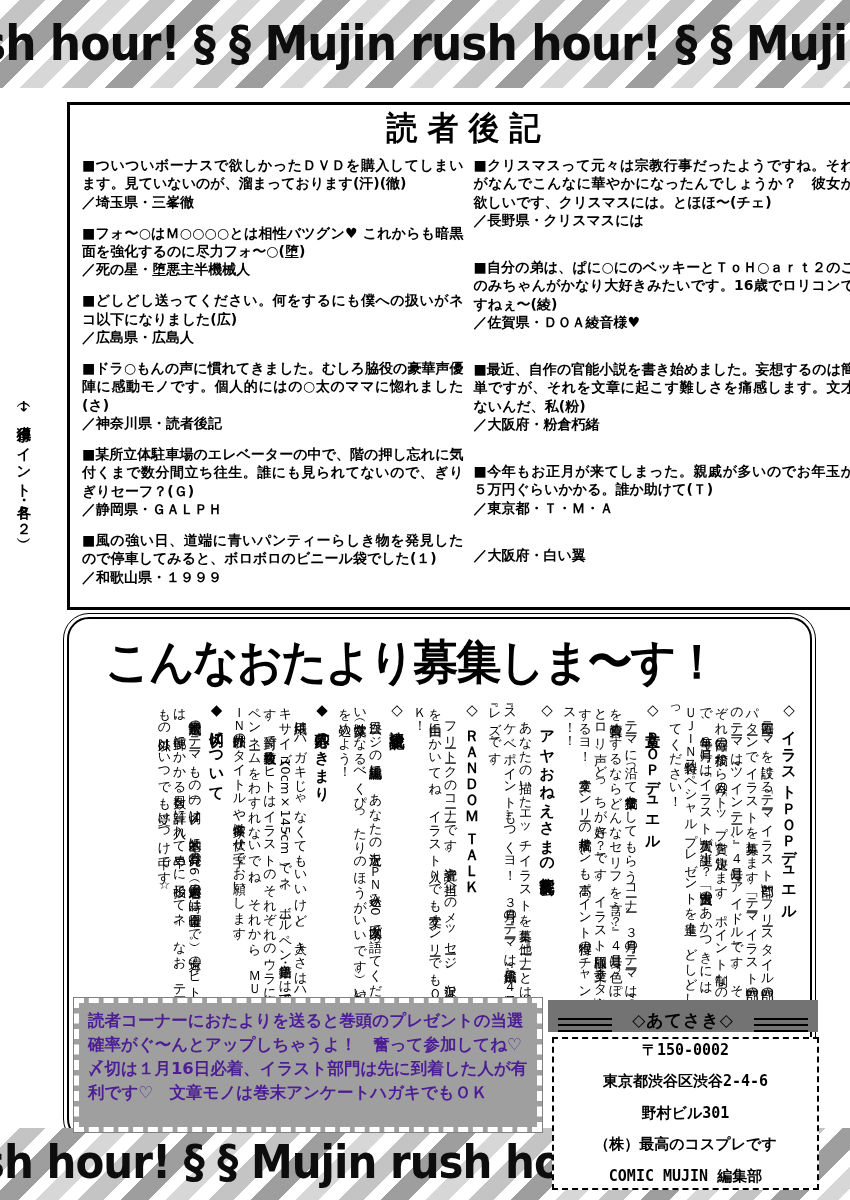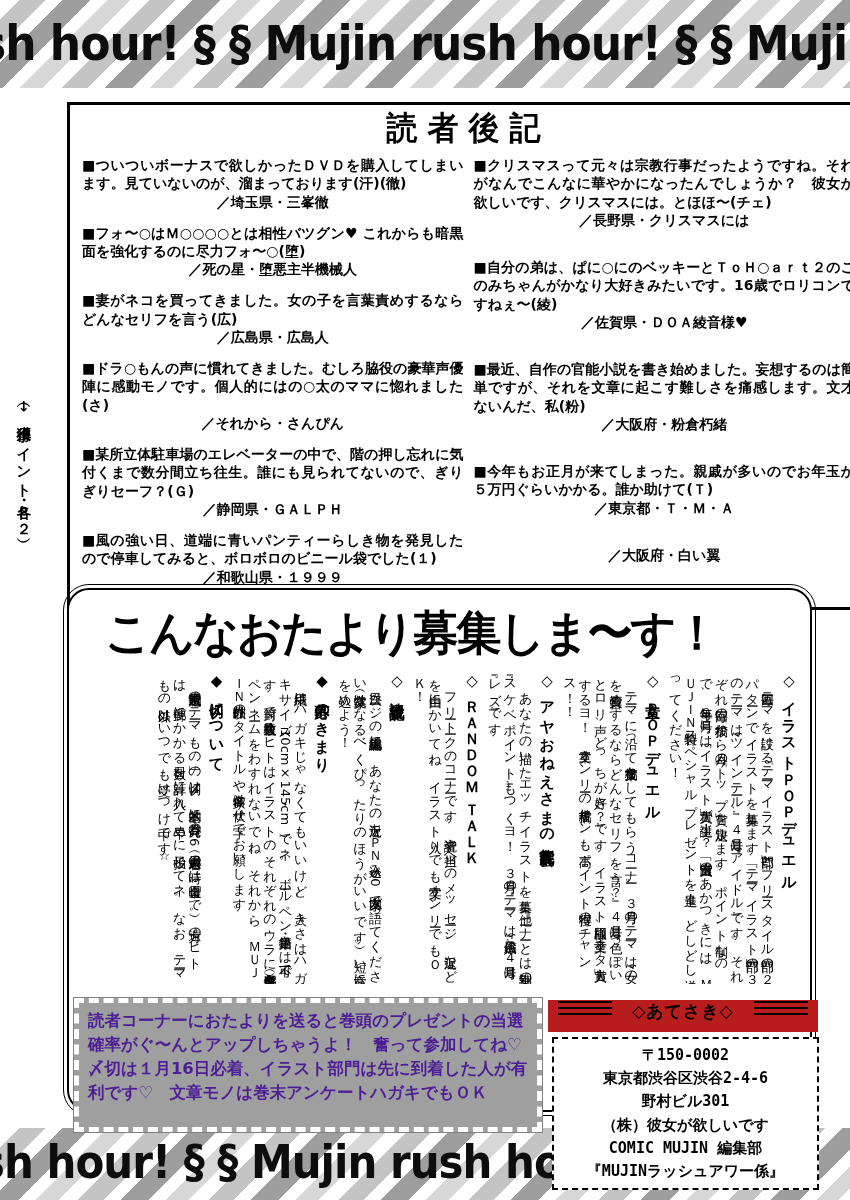--- a/index.html
+++ b/index.html
@@ -32,31 +32,31 @@
     text-align:center;font-size:31px;font-weight:900;letter-spacing:10px;
     margin:3px 0 2px 0;transform:scaleY(1.05);
   }
   .columns{display:flex;gap:10px;padding:4px 12px 0 12px;}
   .col{flex:1;min-width:0;}
   .comment{margin-bottom:11px;}
   .comment p{
     margin:0;font-size:14px;font-weight:700;line-height:1.32;
     text-align:justify;
   }
-  .comment .attr{text-align:center;font-size:14px;font-weight:700;line-height:1.4;}
+  .comment .attr{text-align:left;font-size:14px;font-weight:700;line-height:1.4;}
   .col-right .comment{margin-bottom:27px;}
   
   .side-note{
     position:absolute;left:14px;top:398px;height:260px;
     writing-mode:vertical-rl;text-orientation:mixed;
     font-size:14.5px;font-weight:700;letter-spacing:2px;
   }
   
   .recruit-box{
-    position:absolute;left:67px;top:588px;width:745px;height:524px;
+    position:absolute;left:67px;top:617px;width:745px;height:524px;
     border:2.5px solid #000;border-radius:22px;outline:1.5px solid #000;outline-offset:3px;
     background:#fff;box-sizing:border-box;
   }
   .recruit-heading{
     font-size:45px;font-weight:900;letter-spacing:-2px;white-space:nowrap;
     margin:12px 8px 0 36px;transform:scaleY(1.05);transform-origin:left top;
   }
   .sections{
     writing-mode:vertical-rl;text-orientation:mixed;
     width:712px;height:314px;margin:8px 12px 0 auto;overflow:hidden;
@@ -72,32 +72,32 @@
   
   .promo-box{
     position:absolute;left:74px;top:998px;width:468px;height:134px;z-index:2;
     background:#9f9f9f;border:5px dashed #fff;box-shadow:0 0 0 1px #808080;
     box-sizing:border-box;padding:6px 9px;
   }
   .promo-box p{margin:0;font-size:16.5px;font-weight:800;line-height:1.45;color:#4c1d95;}
   
   .atesaki{
     position:absolute;left:548px;top:1000px;width:270px;height:32px;z-index:2;
-    display:flex;align-items:flex-start;justify-content:center;gap:20px;background:#b91c1c;
+    display:flex;align-items:flex-end;justify-content:center;gap:20px;background:#737373;
   }
   .ornament{
     width:54px;height:15px;
     background:repeating-linear-gradient(0deg,#000 0 2px,transparent 2px 6px);
   }
   .atesaki-label{font-size:17px;font-weight:900;letter-spacing:1px;white-space:nowrap;}
   
   .address-box{
     position:absolute;left:552px;top:1037px;width:267px;height:153px;z-index:3;
     background:#fff;border:2px dashed #000;box-sizing:border-box;
-    display:flex;flex-direction:column;justify-content:center;
+    display:flex;flex-direction:column;justify-content:space-between;
     text-align:center;font-family:"DejaVu Sans Mono",monospace;
     font-size:15px;font-weight:600;line-height:1.55;
   }
   .address-box div{white-space:nowrap;}
 </style>
 </head>
 <body>
 
 <div class="page">
 
@@ -111,26 +111,26 @@
       <div class="col col-left">
         <div class="comment">
           <p>■ついついボーナスで欲しかったＤＶＤを購入してしまいます。見ていないのが、溜まっております(汗)(徹)</p>
           <div class="attr">／埼玉県・三峯徹</div>
         </div>
         <div class="comment">
           <p>■フォ〜○はＭ○○○○とは相性バツグン♥ これからも暗黒面を強化するのに尽力フォ〜○(堕)</p>
           <div class="attr">／死の星・堕悪主半機械人</div>
         </div>
         <div class="comment">
-          <p>■妻がネコを買ってきました。女の子を言葉責めするならどんなセリフを言う(広)</p>
+          <p>■どしどし送ってください。何をするにも僕への扱いがネコ以下になりました(広)</p>
           <div class="attr">／広島県・広島人</div>
         </div>
         <div class="comment">
           <p>■ドラ○もんの声に慣れてきました。むしろ脇役の豪華声優陣に感動モノです。個人的にはの○太のママに惚れました(さ)</p>
-          <div class="attr">／それから・さんぴん</div>
+          <div class="attr">／神奈川県・読者後記</div>
         </div>
         <div class="comment">
           <p>■某所立体駐車場のエレベーターの中で、階の押し忘れに気付くまで数分間立ち往生。誰にも見られてないので、ぎりぎりセーフ？(Ｇ)</p>
           <div class="attr">／静岡県・ＧＡＬＰＨ</div>
         </div>
         <div class="comment">
           <p>■風の強い日、道端に青いパンティーらしき物を発見したので停車してみると、ボロボロのビニール袋でした(１)</p>
           <div class="attr">／和歌山県・１９９９</div>
         </div>
       </div>
@@ -188,22 +188,21 @@
   <div class="atesaki">
     <div class="ornament"></div>
     <div class="atesaki-label">◇あてさき◇</div>
     <div class="ornament"></div>
   </div>
 
   <div class="address-box">
     <div>〒150-0002</div>
     <div>東京都渋谷区渋谷2-4-6</div>
     <div>野村ビル301</div>
-    <div>（株）彼女が欲しいです</div>
+    <div>（株）最高のコスプレです</div>
     <div>COMIC MUJIN 編集部</div>
-    <div>『MUJINラッシュアワー係』</div>
   </div>
 
   <div class="banner-bottom stripes">
     <div class="banner-text">sh hour! §      § Mujin rush hour! §</div>
   </div>
 
 </div>
 
 </body></html>

